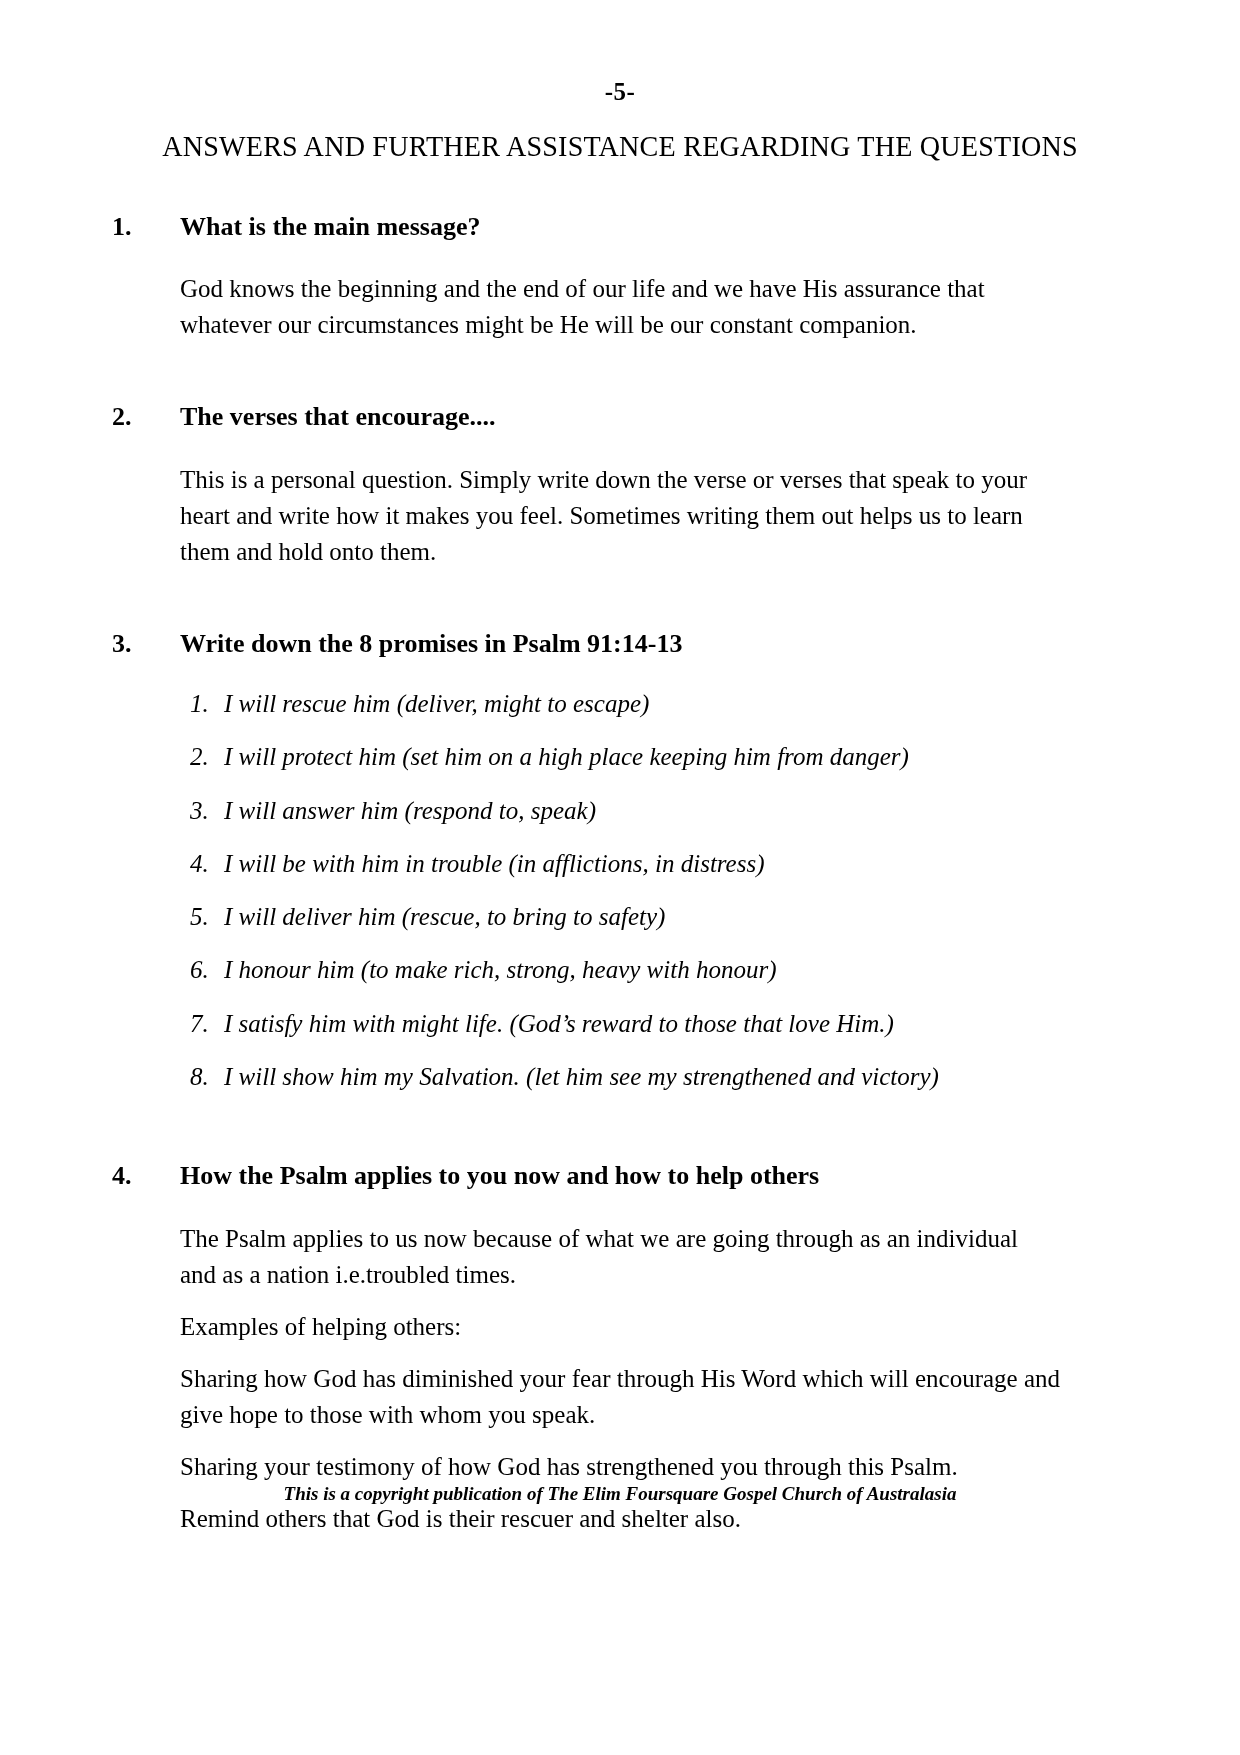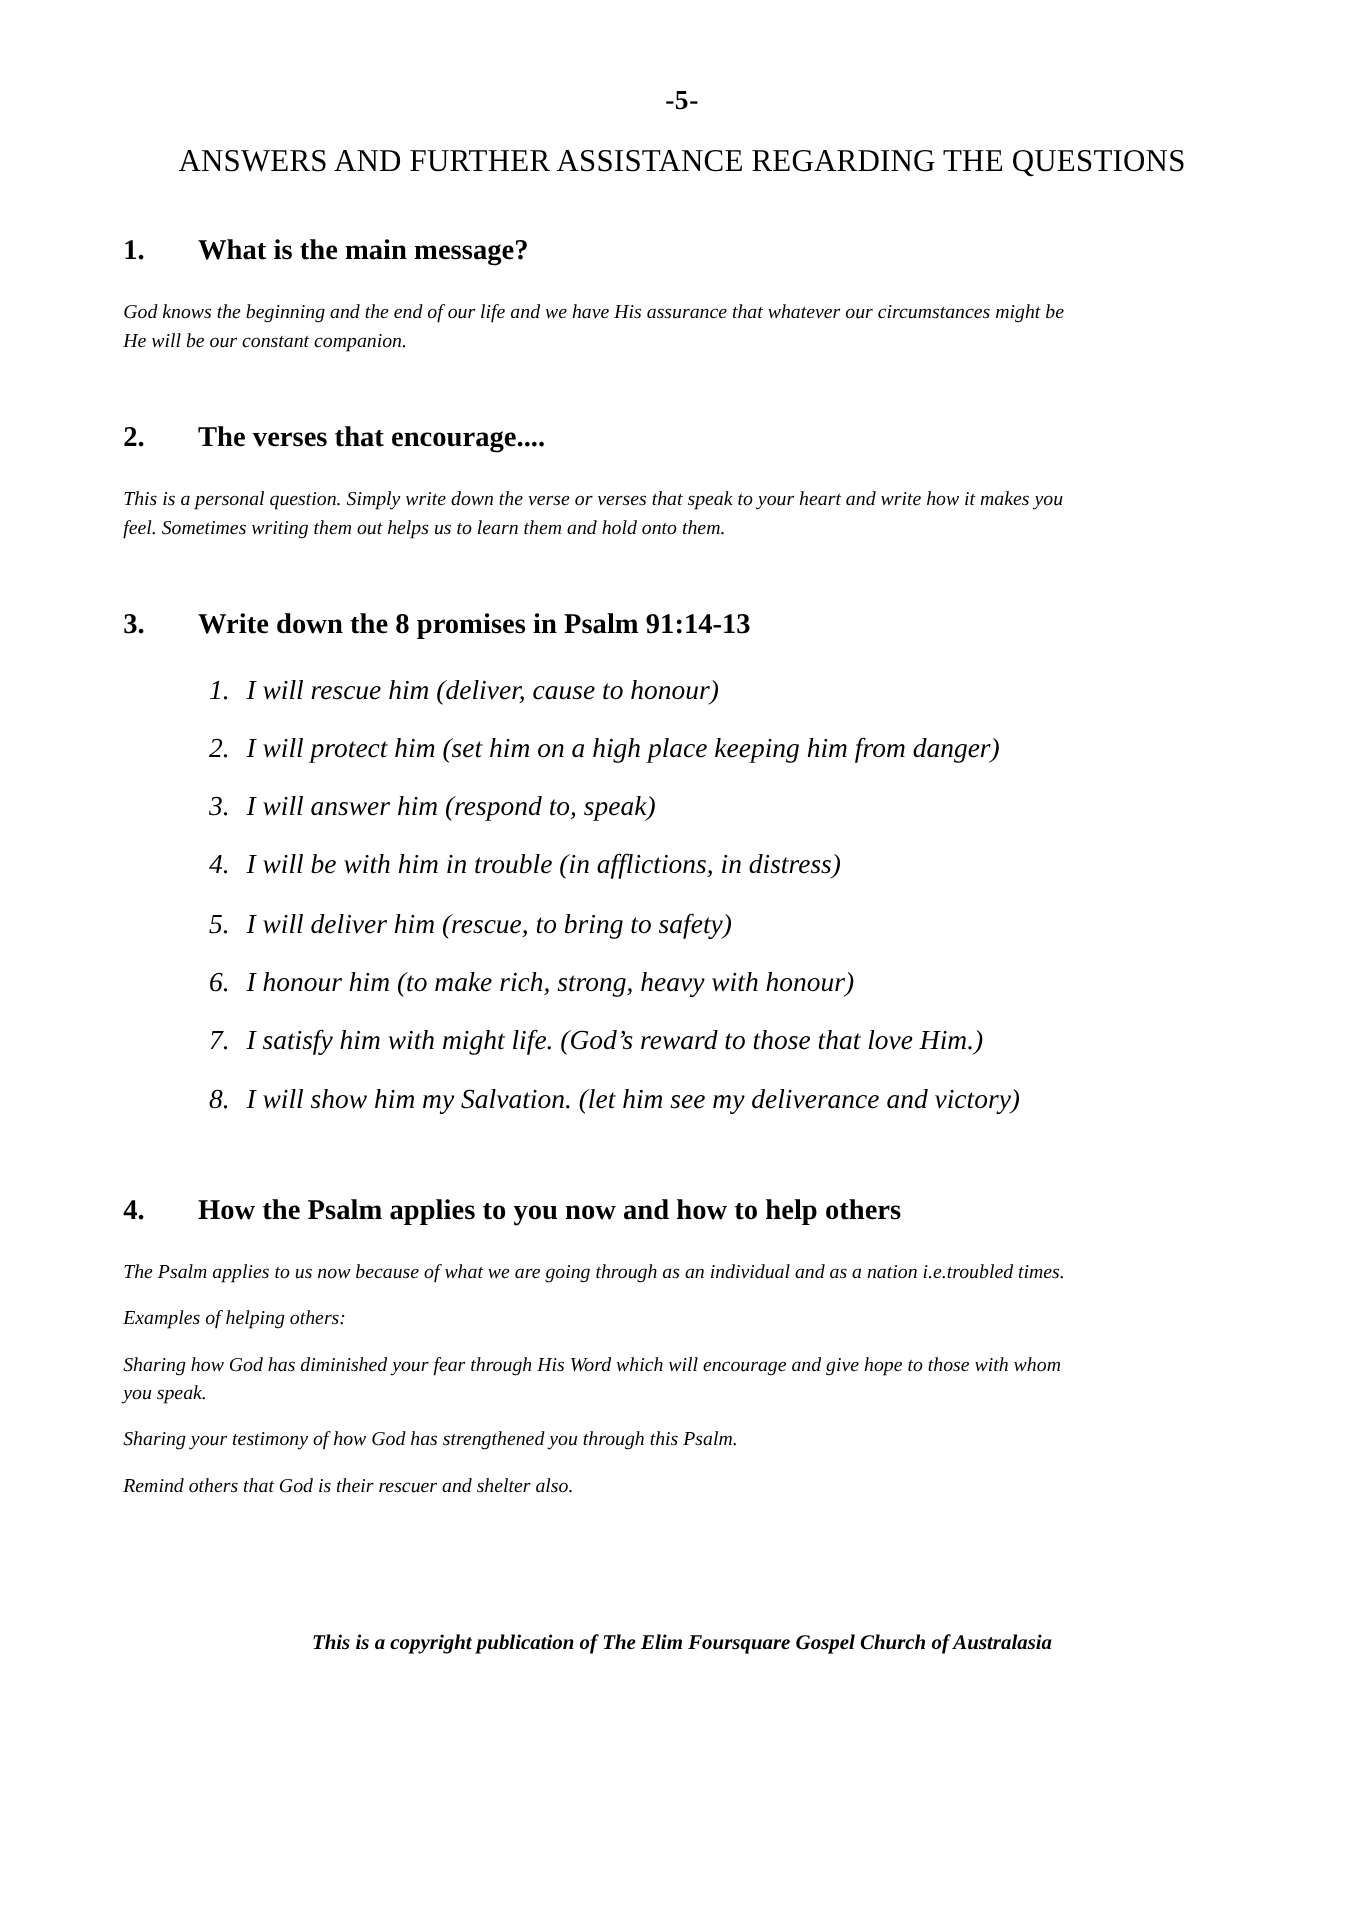--- a/index.html
+++ b/index.html
@@ -65,22 +65,22 @@
     width: 68px;
     flex: 0 0 68px;
     font-weight: bold;
   }
   .qtitle {
     flex: 1 1 auto;
     white-space: pre;
   }
 
   .qbody {
-    font-style: italic;
-    font-size: 18px;
+    margin-left: 68px;
+    font-size: 25px;
     line-height: 1.44;
     max-width: 880px;
   }
   .qbody p {
     margin: 0 0 16px 0;
   }
   .qbody p:last-child { margin-bottom: 0; }
 
   
   .promises {
@@ -161,21 +161,21 @@
 
     <div class="qblock">
       <div class="qheading">
         <span class="qnum">3.</span>
         <span class="qtitle">Write down the 8 promises in Psalm 91:14-13</span>
       </div>
       <div class="gap-sm"></div>
       <ul class="promises">
         <li>
           <span class="pnum">1.</span>
-          <span class="ptext">I will rescue him (deliver, cause to honour)</span>
+          <span class="ptext">I will rescue him (deliver, might to escape)</span>
         </li>
         <li>
           <span class="pnum">2.</span>
           <span class="ptext">I will protect him (set him on a high place keeping him from danger)</span>
         </li>
         <li>
           <span class="pnum">3.</span>
           <span class="ptext">I will answer him (respond to, speak)</span>
         </li>
         <li>
@@ -189,21 +189,21 @@
         <li>
           <span class="pnum">6.</span>
           <span class="ptext">I honour him (to make rich, strong, heavy with honour)</span>
         </li>
         <li>
           <span class="pnum">7.</span>
           <span class="ptext">I satisfy him with might life.  (God’s reward to those that love Him.)</span>
         </li>
         <li>
           <span class="pnum">8.</span>
-          <span class="ptext">I will show him my Salvation. (let him see my deliverance and victory)</span>
+          <span class="ptext">I will show him my Salvation. (let him see my strengthened and victory)</span>
         </li>
       </ul>
     </div>
 
     <div class="gap-md"></div>
 
     <div class="qblock">
       <div class="qheading">
         <span class="qnum">4.</span>
         <span class="qtitle">How the Psalm applies to you now and how to help others</span>

